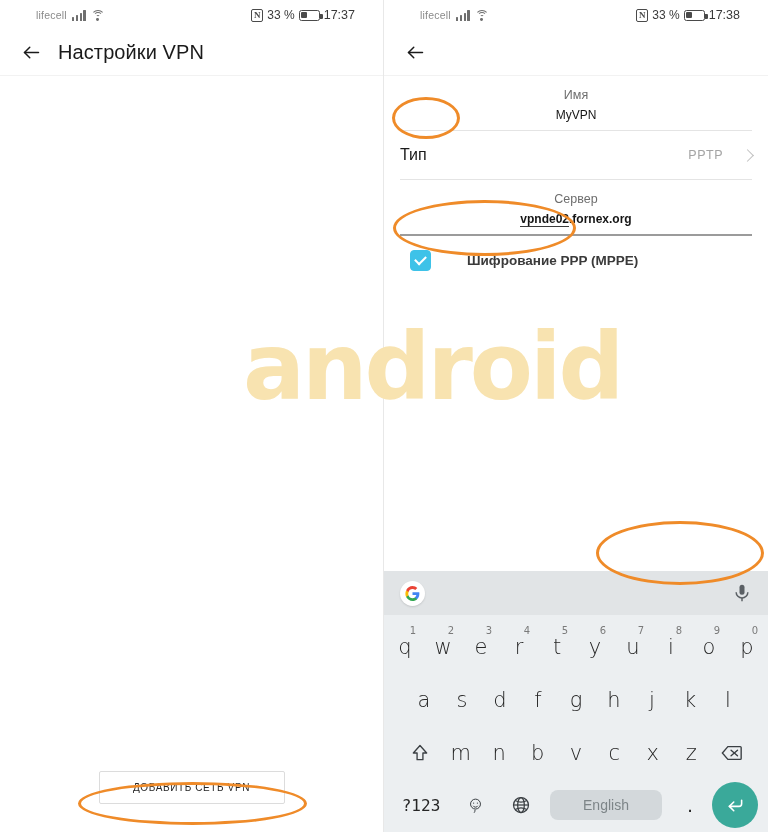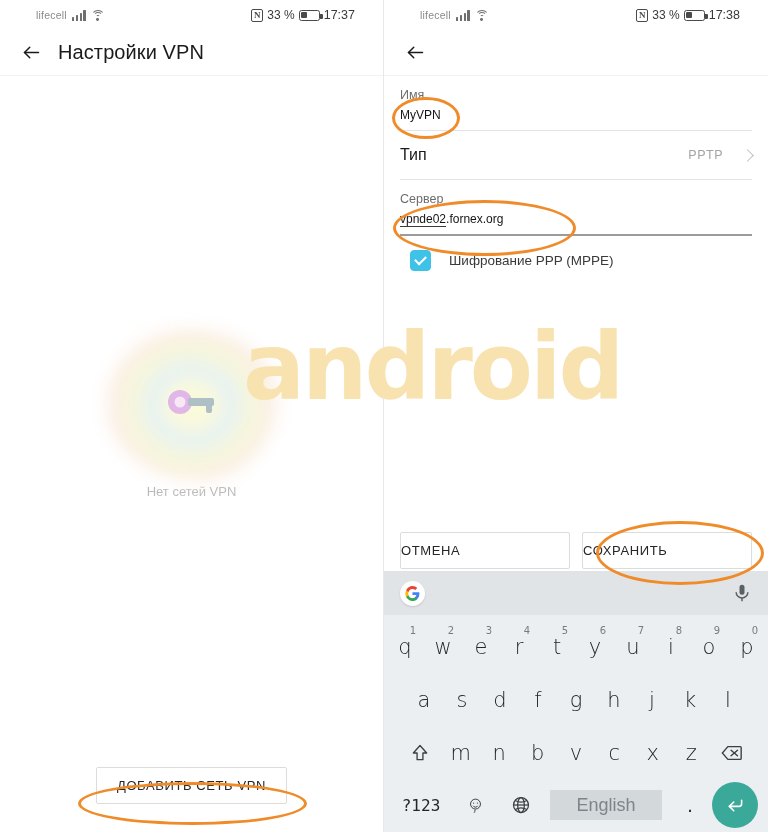--- a/index.html
+++ b/index.html
@@ -78,43 +78,43 @@
     pointer-events:none; user-select:none;
   }
   .wm-line { font-family:"DejaVu Sans", sans-serif; font-weight:bold; letter-spacing:-3px; }
   .wm-top { font-size: 92px; line-height: .92; color:#ffffff; -webkit-text-stroke: 2px #eceef0; text-shadow: 0 0 1px #e9ebed; }
   .wm-bottom { font-size: 92px; line-height: .95; color:#f8e3b0; margin-top: -6px; }
 
   
   .add-btn-wrap { position:absolute; left:0; right:0; bottom: 28px; display:flex; justify-content:center; }
   .btn-outline {
     background:#ffffff; border:1px solid #dcdcdc; border-radius:2px;
-    padding: 10px 20px; font-size: 13px; color:#262626;
+    padding: 10px 20px; font-size: 10px; color:#262626;
     letter-spacing:.6px; cursor:pointer; min-width: 186px; text-align:center;
   }
 
   
-  .form { padding: 0 16px; }
+  .form { padding: 0 16px; text-align: center; }
   .field { padding-top: 12px; }
   .field-label { font-size: 12.5px; color:#6d6d6d; }
   .field-value { font-size: 12px; color:#151515; padding: 6px 0 8px; }
-  .field-value.link { text-decoration: none; }
+  .field-value.link { text-decoration: none; font-weight: bold; }
   .field-value .ul-part { border-bottom: 1.5px solid #3b3b3b; }
   .field-underline { height: 1px; background:#e4e4e4; }
   .field-underline.strong { height: 1.6px; background:#9b9b9b; }
 
   .row-select {
     display:flex; align-items:center; justify-content:space-between;
     padding: 15px 0 15px;
   }
   .row-select .lbl { font-size: 16px; color:#1a1a1a; }
   .row-select .val { font-size: 12.5px; color:#a4a4a4; display:flex; align-items:center; gap:20px; letter-spacing:.5px; }
   .chev { width:9px; height:9px; border-right:1.4px solid #c0c0c0; border-top:1.4px solid #c0c0c0; transform: rotate(45deg); }
 
-  .check-row { display:flex; align-items:center; gap: 18px; padding: 14px 0 14px 10px; }
+  .check-row { display:flex; align-items:center; gap: 36px; padding: 14px 0 14px 10px; font-weight: bold; }
   .cbox { width: 21px; height:21px; border-radius:4px; border:1.6px solid #d2d2d2; background:#fff; display:flex; align-items:center; justify-content:center; flex:none; cursor:pointer; }
   .cbox.on { background:#3ec2e8; border-color:#3ec2e8; }
   .cbox.on::after { content:""; width:9px; height:5px; border-left:2px solid #fff; border-bottom:2px solid #fff; transform: rotate(-45deg) translate(1px,-1px); }
   .check-label { font-size: 13.5px; color:#3a3a3a; }
 
   .actions { position:absolute; left: 0; right: 0; top: 532px; display:flex; gap: 12px; padding: 0 16px; }
   .act-btn { flex:1; background:#fff; border:1px solid #dcdcdc; border-radius:2px; padding:10px 0; font-size:13px; letter-spacing:.6px; color:#262626; cursor:pointer; }
 
   
   .keyboard { position:absolute; left:0; right:0; bottom:0; height: 261px; background:#eceff1; }
@@ -124,21 +124,21 @@
   .kb-rows { padding: 5px 2px 0; }
   .kb-row { display:flex; justify-content:center; align-items:center; height: 53px; }
   .key { position:relative; flex:1; max-width: 38.4px; height: 46px; display:flex; align-items:center; justify-content:center; font-size: 21px; color:#262626; font-family:"DejaVu Sans", sans-serif; font-weight: 300; cursor:pointer; }
   .key .num { position:absolute; top:1px; right: 8px; font-size: 10px; color:#7a7a7a; font-weight:normal; }
   .krow2 { padding: 0 19px; }
   .krow3 .key.fn { max-width: 44px; }
   .kb-row.last { height: 52px; gap: 0; padding: 0 4px; }
   .k-123 { width: 62px; display:flex; align-items:center; justify-content:center; font-size:16px; color:#262626; cursor:pointer; font-family:"DejaVu Sans Mono", monospace;}
   .k-emoji { width: 46px; display:flex; align-items:center; justify-content:center; font-size:16px; color:#3a3a3a; cursor:pointer; }
   .k-globe { width: 46px; display:flex; align-items:center; justify-content:center; cursor:pointer; }
-  .k-space { flex:1; height: 30px; background:#d3d8db; border-radius:0; display:flex; align-items:center; justify-content:center; font-size:18px; color:#7d8588; margin: 12px 6px; cursor:pointer; }
+  .k-space { flex:1; height: 30px; background:#d3d8db; border-radius:8px; display:flex; align-items:center; justify-content:center; font-size:14px; color:#7d8588; margin: 12px 6px; cursor:pointer; }
   .k-dot { width: 44px; display:flex; align-items:center; justify-content:center; font-size:20px; color:#262626; cursor:pointer; }
   .k-enter { width: 46px; height: 46px; border-radius:50%; background:#3aa99a; display:flex; align-items:center; justify-content:center; cursor:pointer; margin-right:4px; }
 
   
   .ann { position:absolute; border: 3.5px solid #ef8b29; border-radius: 50%; pointer-events:none; }
   .ann-myvpn   { left: 392px; top: 97px;  width: 68px;  height: 42px; }
   .ann-server  { left: 393px; top: 200px; width: 183px; height: 56px; }
   .ann-save    { left: 596px; top: 521px; width: 168px; height: 64px; }
   .ann-add     { left: 78px;  top: 782px; width: 229px; height: 43px; }
 </style>
@@ -178,35 +178,20 @@
       <div class="back-arrow">
         <svg viewBox="0 0 24 24" fill="none" stroke="#1a1a1a" stroke-width="1.7" stroke-linecap="round" stroke-linejoin="round">
           <line x1="20" y1="12" x2="4" y2="12"></line>
             <polyline points="10,6 4,12 10,18"></polyline>
         </svg>
       </div>
       <div class="appbar-title">Настройки VPN</div>
     </div>
     <div class="appbar-divider"></div>
 
-    <div class="empty-state">
-      <div class="empty-blob">
-        <div class="blob b1"></div>
-          <div class="blob b2"></div>
-        <div class="blob b3"></div>
-          <div class="blob b4"></div>
-        <svg class="key-icon" viewBox="0 0 56 30">
-          <circle cx="16" cy="15" r="12" fill="#b755c4"></circle>
-          <circle cx="16" cy="15" r="5.5" fill="#f0c8e8"></circle>
-          <rect x="24" y="11" width="26" height="8" rx="2" fill="#3f6a78"></rect>
-          <rect x="42" y="15" width="6" height="11" rx="2" fill="#3f6a78"></rect>
-        </svg>
-      </div>
-      <div class="empty-text">Нет сетей VPN</div>
-    </div>
 
     <div class="add-btn-wrap">
       <div class="btn-outline">ДОБАВИТЬ СЕТЬ VPN</div>
     </div>
   </div>
 
   <div class="panel panel-right">
 
     <div class="statusbar">
       <div class="sb-left">
@@ -266,24 +251,20 @@
       </div>
       <div class="field-underline strong"></div>
 
       <div class="check-row">
         <div class="cbox on"></div>
         <div class="check-label">Шифрование PPP (MPPE)</div>
       </div>
 
     </div>
 
-    <div class="actions">
-      <div class="act-btn">ОТМЕНА</div>
-      <div class="act-btn">СОХРАНИТЬ</div>
-    </div>
 
     <div class="keyboard">
       <div class="kb-suggest">
         <div class="g-logo">
           <svg viewBox="0 0 24 24" width="15" height="15">
             <path fill="#4285F4" d="M23 12.3c0-.8-.1-1.6-.2-2.3H12v4.5h6.2c-.3 1.4-1.1 2.6-2.3 3.4v2.8h3.7C21.8 18.7 23 15.8 23 12.3z"></path>
             <path fill="#34A853" d="M12 24c3.1 0 5.7-1 7.6-2.8l-3.7-2.8c-1 .7-2.3 1.1-3.9 1.1-3 0-5.5-2-6.4-4.8H1.8v3C3.7 21.3 7.6 24 12 24z"></path>
             <path fill="#FBBC05" d="M5.6 14.7c-.2-.7-.4-1.4-.4-2.2s.1-1.5.4-2.2v-3H1.8C1 8.9.6 10.4.6 12.5s.4 3.6 1.2 5.2l3.8-3z"></path>
             <path fill="#EA4335" d="M12 4.8c1.7 0 3.2.6 4.4 1.7l3.3-3.3C17.7 1.3 15.1 0 12 0 7.6 0 3.7 2.7 1.8 6.6l3.8 3C6.5 6.8 9 4.8 12 4.8z"></path>
           </svg>

